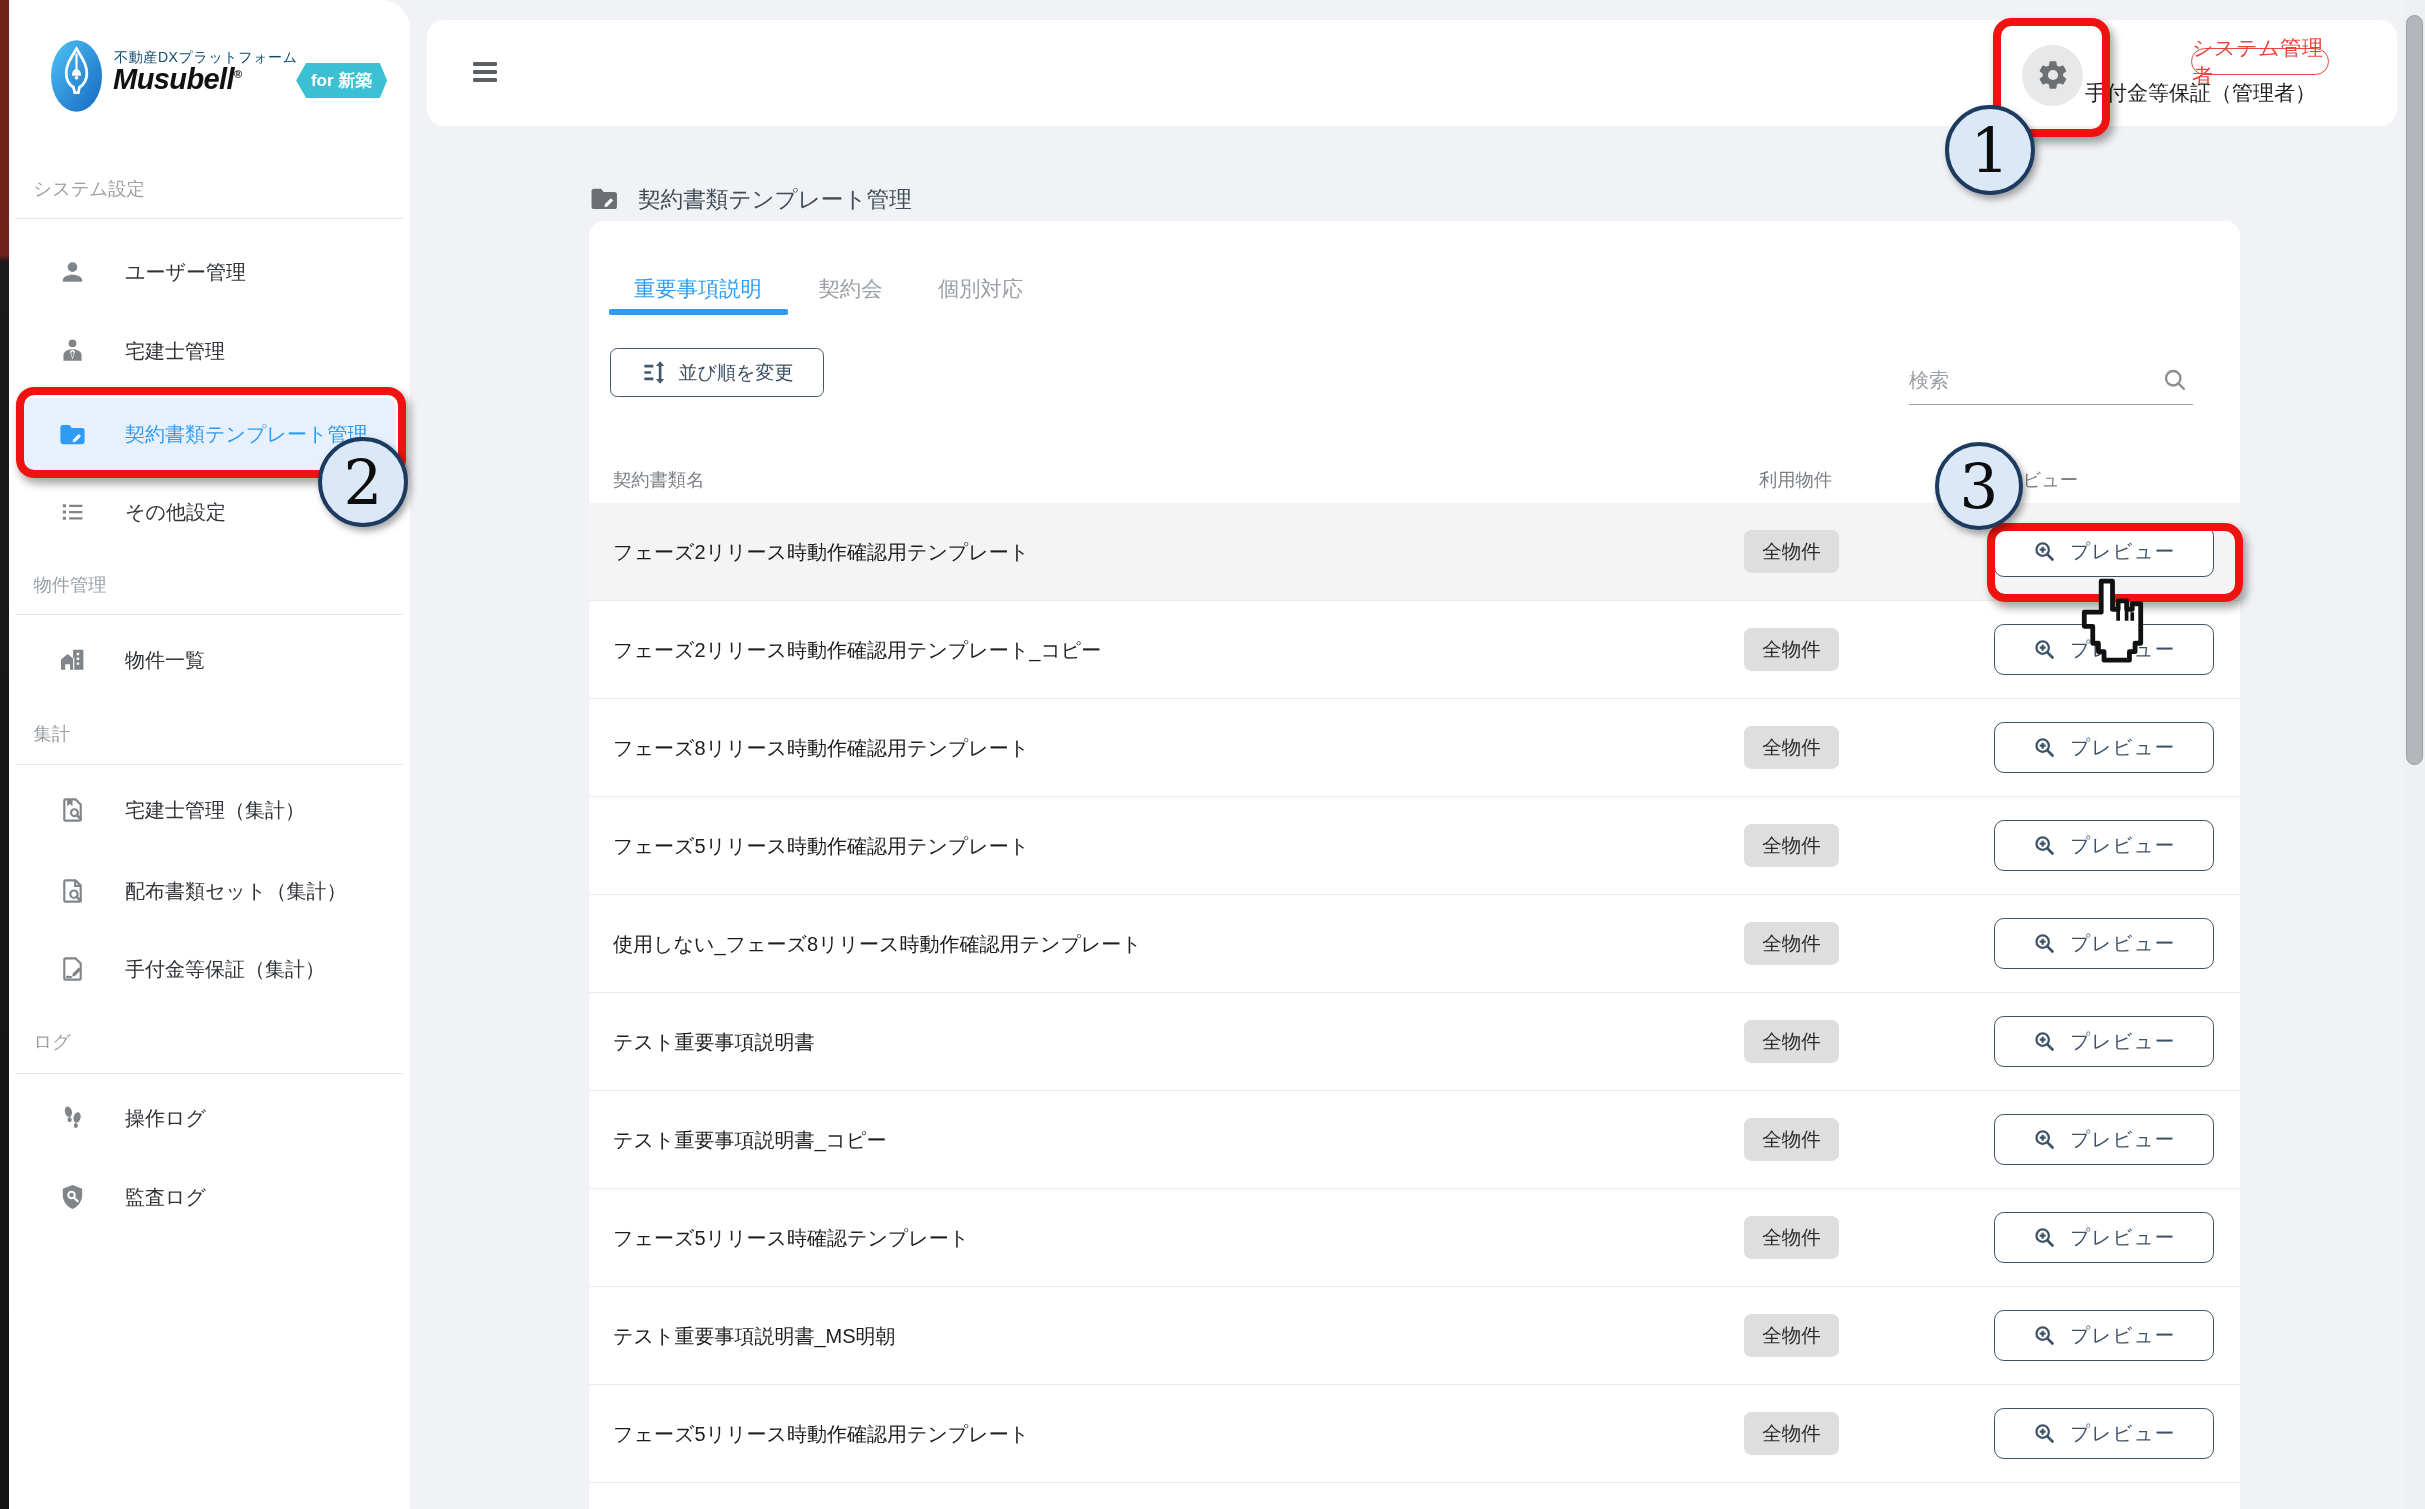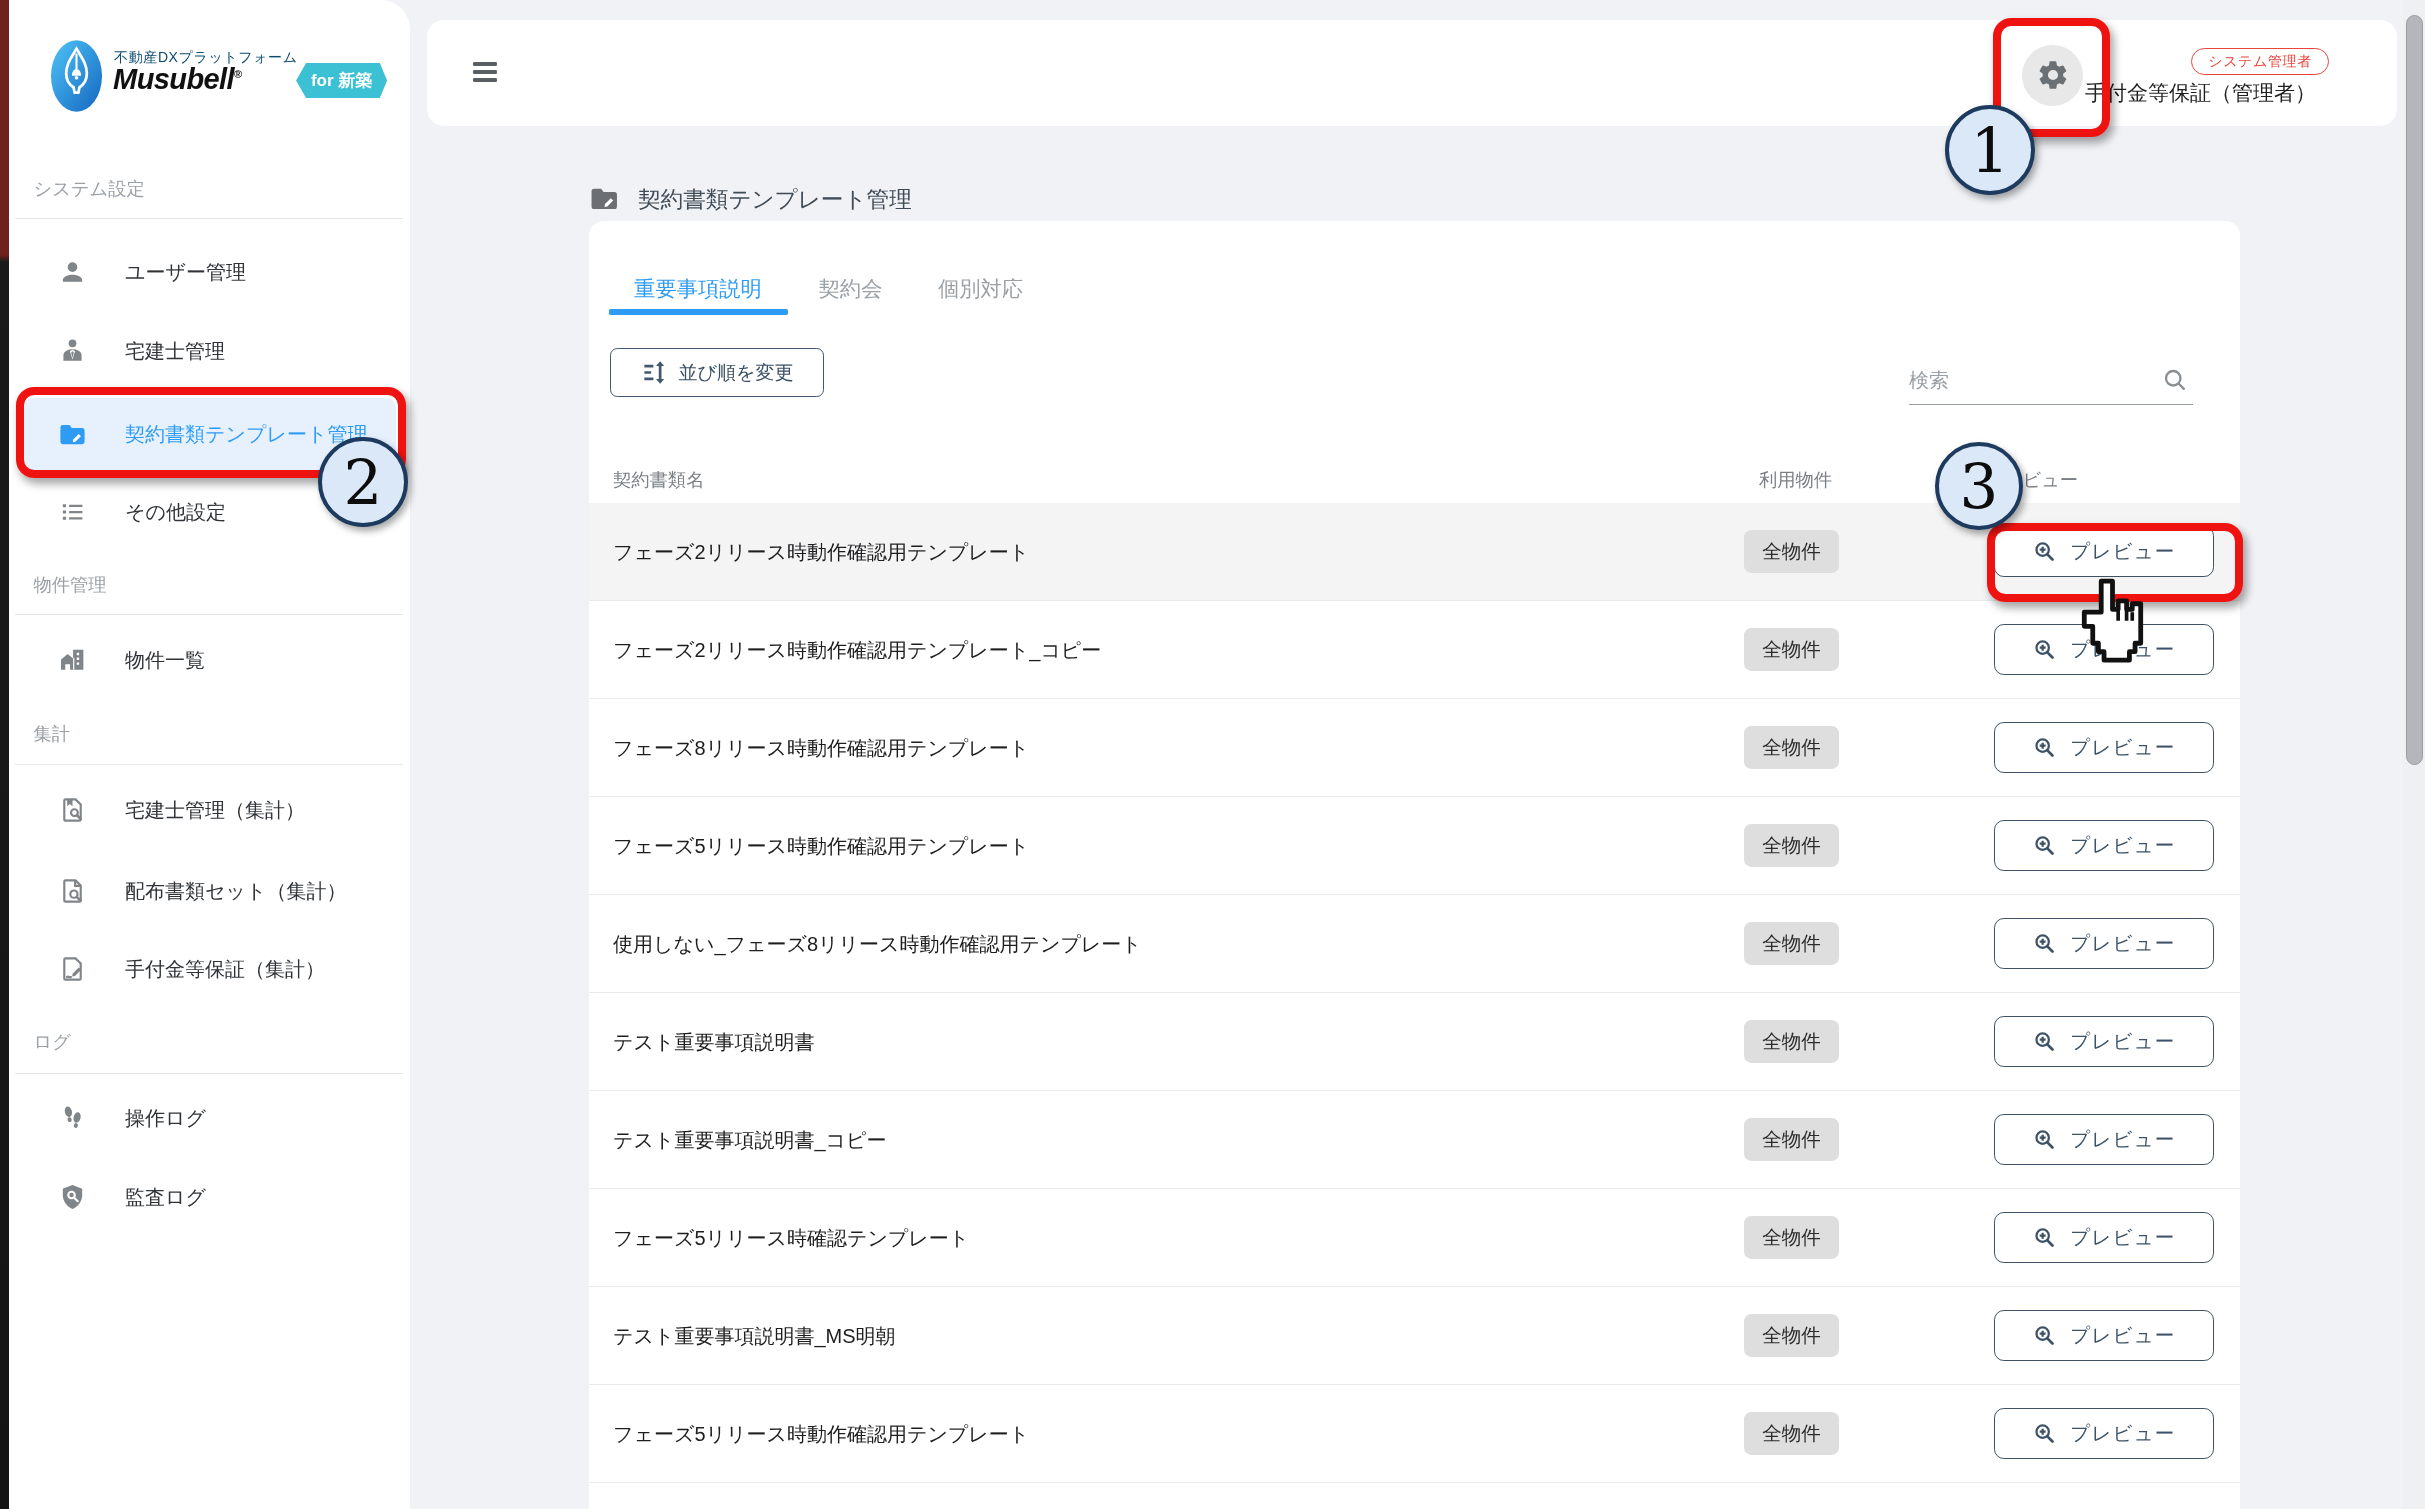--- a/index.html
+++ b/index.html
@@ -33,21 +33,21 @@
   .sitem .sicon svg { position:relative; }
 
   
   .topbar { position:absolute; left:427px; top:20px; width:1970px; height:106px; background:#fff; border-radius:17px; z-index:4; }
   .hamburger { position:absolute; left:46px; top:40px; width:24.4px; height:24.4px; cursor:pointer; }
   .hamburger i { position:absolute; left:0; width:24.4px; height:3.7px; border-radius:1.2px; background:#5a5f63; display:block; }
   .hamburger i:nth-child(1){ top:2.4px; } .hamburger i:nth-child(2){ top:10.4px; } .hamburger i:nth-child(3){ top:18.3px; }
   .gear-btn { position:absolute; left:1595px; top:25px; width:61px; height:61px; border-radius:50%; background:#e8e8e9;
     display:flex; align-items:center; justify-content:center; cursor:pointer; }
   .role-badge { position:absolute; right:68px; top:28px; width:138px; height:27px; border:1.8px solid #e8453c; border-radius:24.4px;
-    color:#e8453c; font-size:14px; display:flex; align-items:center; justify-content:center; letter-spacing:0.6px; }
+    color:#e8453c; font-size:21px; display:flex; align-items:center; justify-content:center; letter-spacing:0.6px; }
   .user-name { position:absolute; right:81px; top:59px; font-size:21px; color:#1f1f1f; white-space:nowrap; }
 
   
   .title-row { position:absolute; left:589px; top:182px; height:32px; z-index:2; }
   .title-icon { position:absolute; left:0; top:1.2px; width:30.5px; height:28px; }
   .page-title { position:absolute; left:49px; top:2.4px; font-size:22.6px; font-weight:500; color:#3f4b56; white-space:nowrap; }
 
   
   .card { position:absolute; left:589px; top:221px; width:1651px; height:1341px; background:#fff; border-radius:14.6px 14.6px 0 0; z-index:2; }
   .tab { position:absolute; top:49px; height:37px; font-size:21.3px; color:#9aa0a6; display:flex; align-items:center; justify-content:center; cursor:pointer; white-space:nowrap; }

